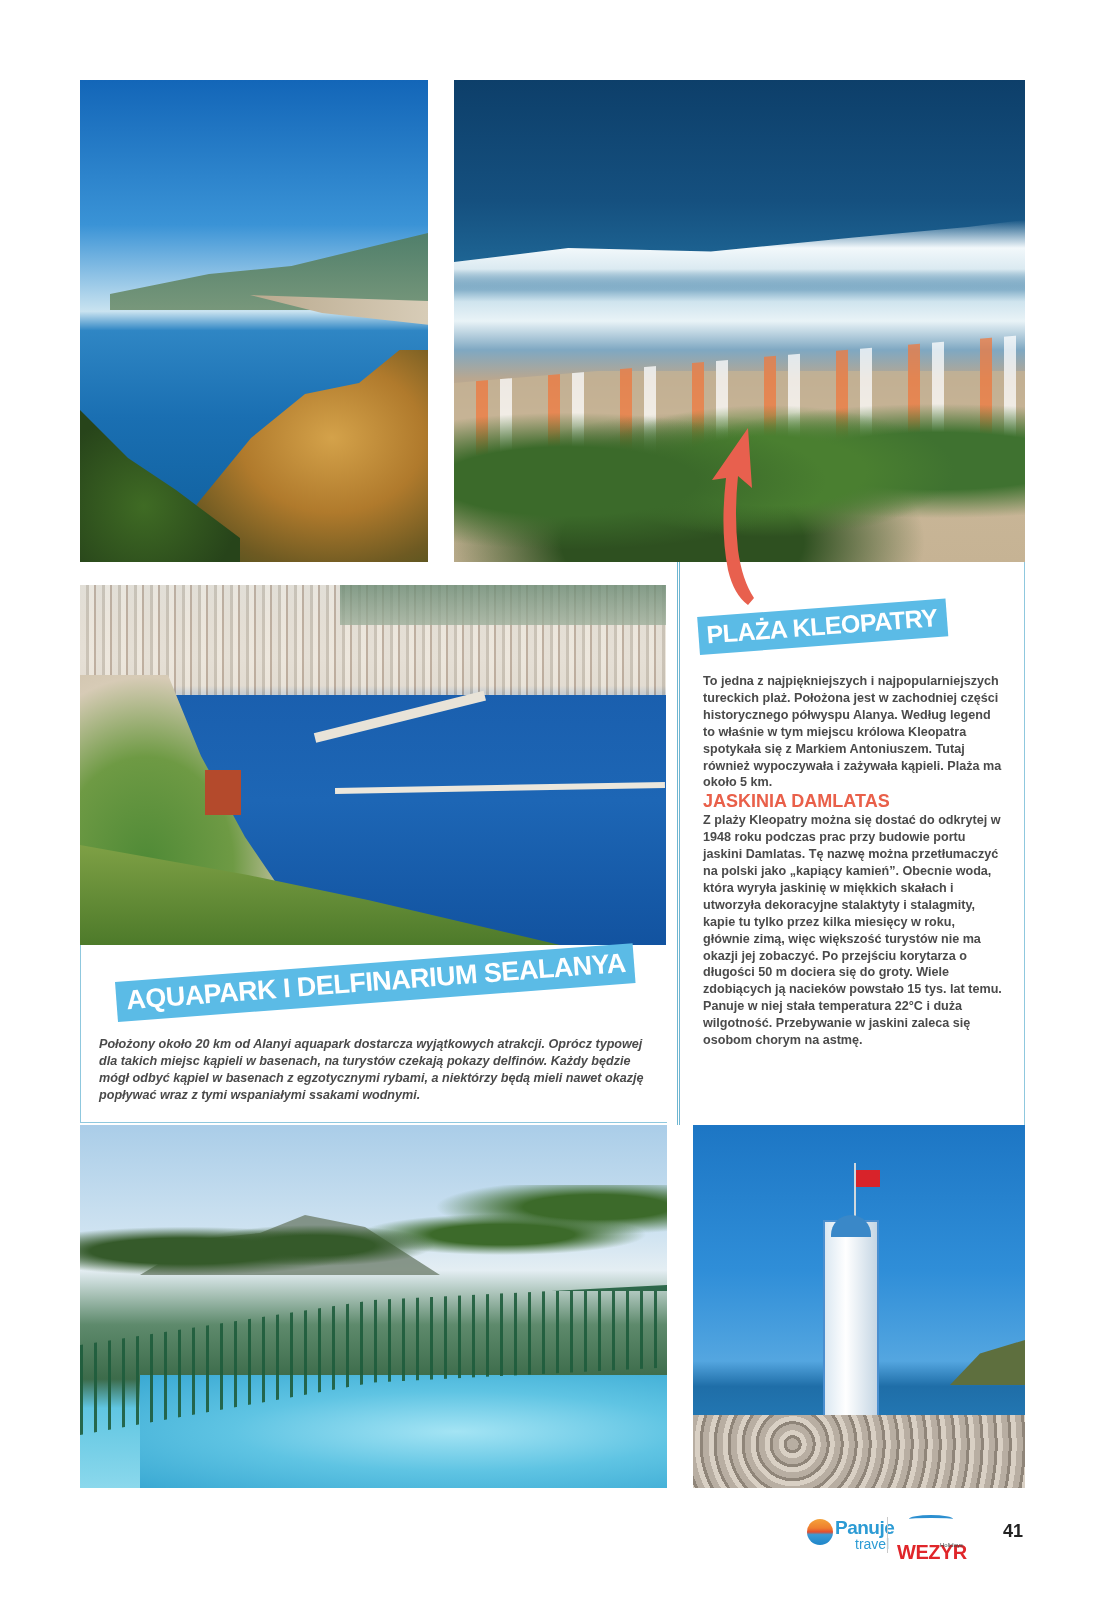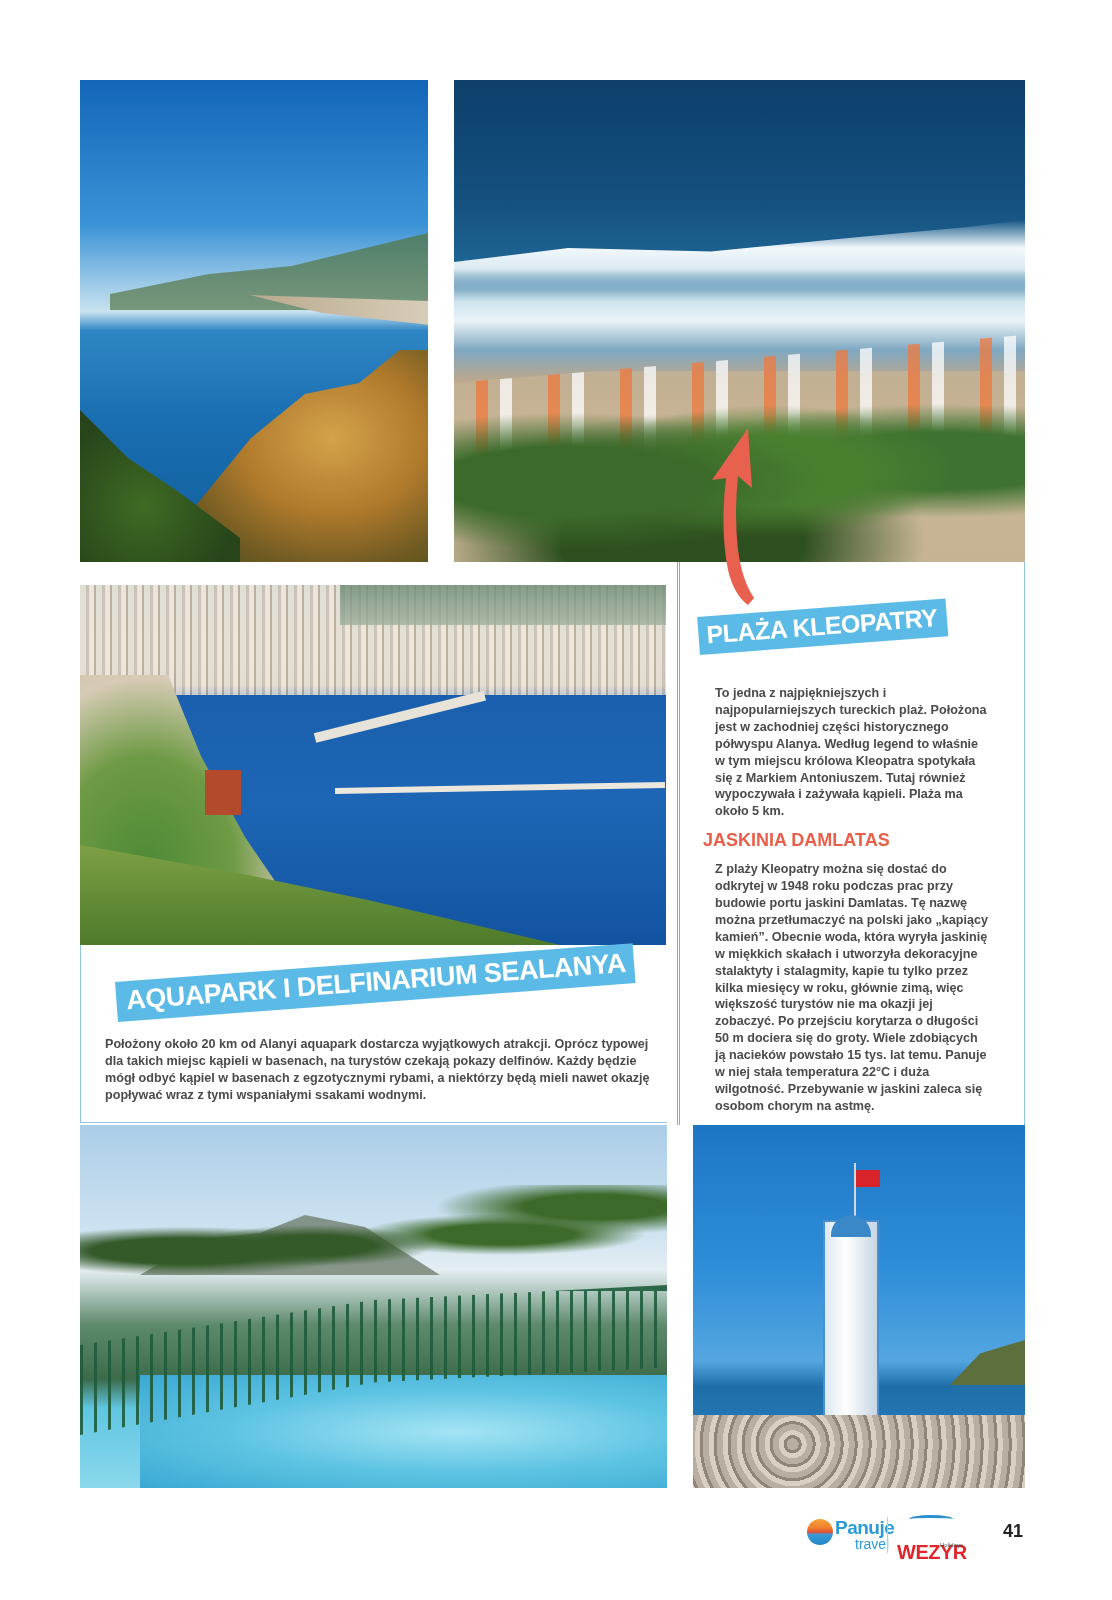--- a/index.html
+++ b/index.html
@@ -95,23 +95,23 @@
   .panel-right { position:absolute; left:677px; top:562px; width:348px; height:563px;
         border-left:3px double #6fb6d1; border-right:1px solid #8fc8de; }
 
   .title-banner { position:absolute; background:#5bbbe6; color:#ffffff; font-weight:bold;
         font-family:"Liberation Sans", sans-serif; white-space:nowrap; letter-spacing:-0.5px;
         transform-origin:left bottom; }
   #title-aqua { left:118px; top:982px; height:40px; padding:4px 8px 0 10px; font-size:27px; transform:rotate(-4.3deg); }
   #title-kleo { left:700px; top:617px; height:38px; padding:4px 10px 0 8px; font-size:25px; transform:rotate(-4.3deg); }
 
   .body-text { position:absolute; font-weight:bold; font-size:12.6px; line-height:16.9px; color:#4a4a4a; }
-  #aqua-text { left:105px; top:1036px; width:560px; }
+  #aqua-text { left:99px; top:1036px; width:560px;font-style:italic; }
   #kleo-text { left:703px; top:673px; width:300px; }
-  #kleo-text p { margin:12px; }
+  #kleo-text p { margin:0; }
   .subhead { color:#e9604a; font-weight:bold; font-size:18px; margin:2px 0 2px 0 !important; }
 
   
   .footer { position:absolute; top:1515px; left:805px; height:40px; width:240px; }
   .coral-logo { position:absolute; left:2px; top:4px; width:26px; height:26px; border-radius:50%;
         background: linear-gradient(180deg,#f4a23a 0%,#ef7f2e 35%,#e34d2f 50%,#3a9ad6 60%,#1f86c9 100%); }
   .coral-word { position:absolute; left:30px; top:2px; font-size:19px; color:#2c9bd4; font-weight:bold; letter-spacing:-0.5px; }
   .coral-sub { position:absolute; left:50px; top:21px; font-size:14px; color:#2c9bd4; }
   .logo-sep { position:absolute; left:82px; top:2px; width:1px; height:36px; background:#c9c9c9; }
   .wezyr-word { position:absolute; left:92px; top:6px; font-size:20px; color:#e0262a; font-weight:bold; letter-spacing:-0.5px;margin-top:20px; }

